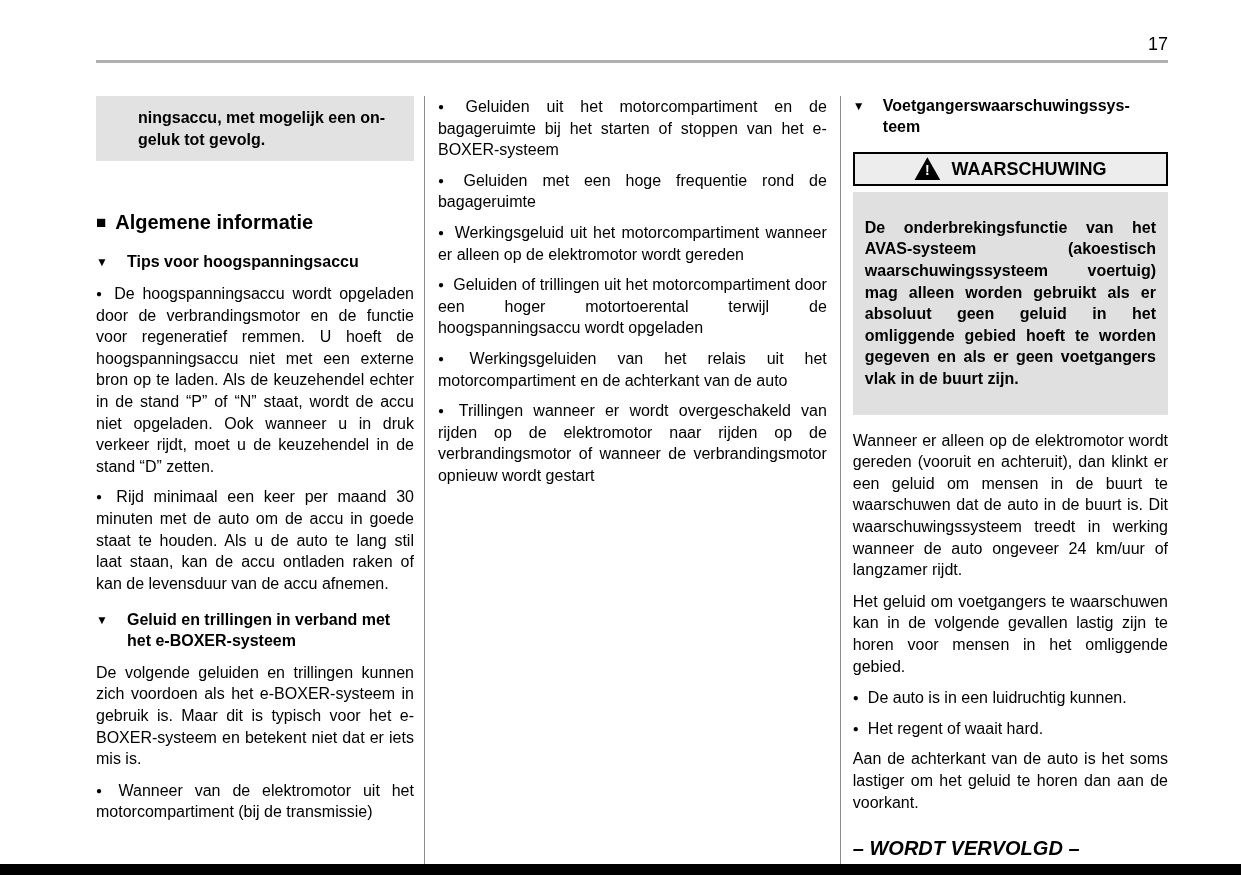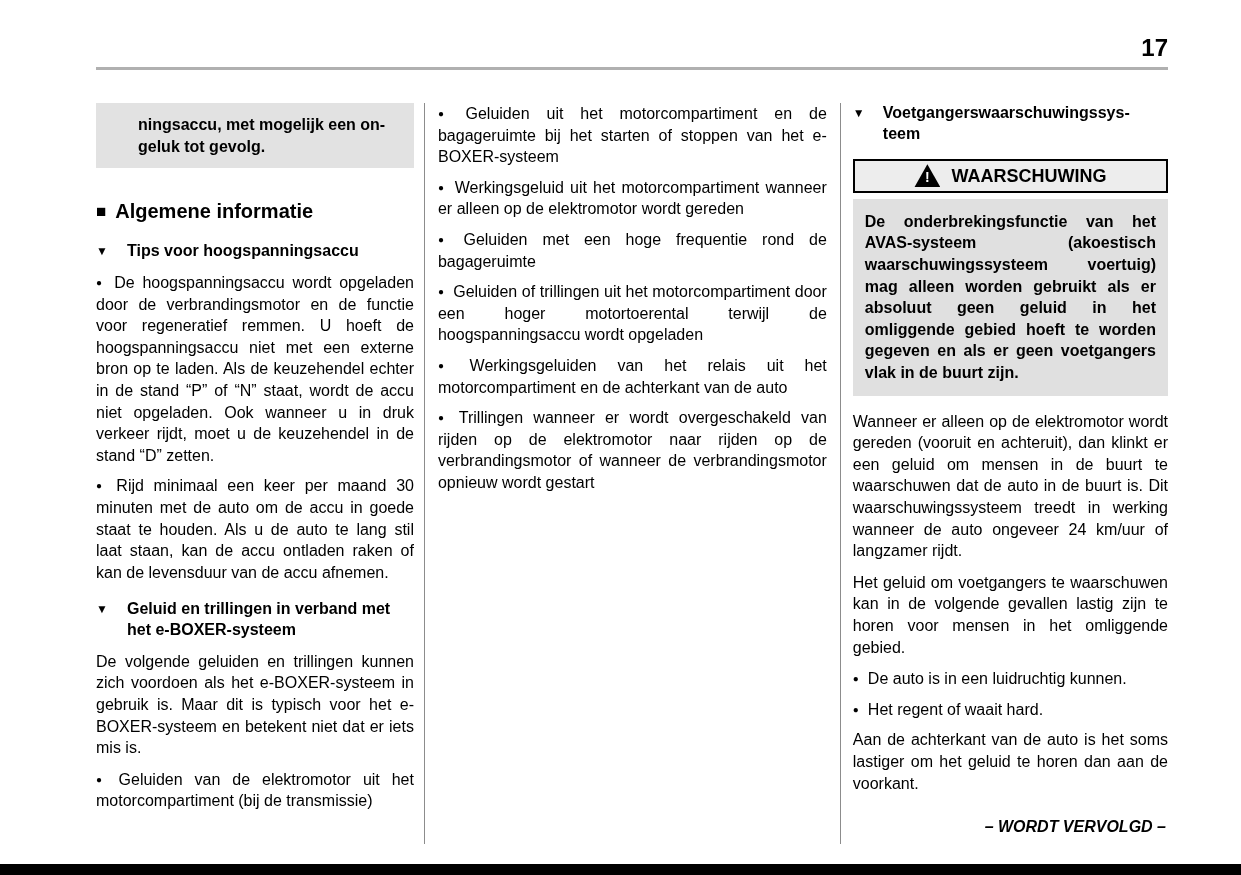--- a/index.html
+++ b/index.html
@@ -2,32 +2,32 @@
 <html><head>
 <meta charset="utf-8">
 <style>
   html,body { margin:0; padding:0; background:#ffffff; }
   body { font-family:"Liberation Sans", sans-serif; color:#000; }
   .page {
     position:relative; width:1241px; height:875px;
     box-sizing:border-box; background:#fff; overflow:hidden;
     padding:34px 73px 0 96px;
   }
-  .page-number { text-align:right; font-size:24px; font-weight:bold; padding-bottom:5px; }
+  .page-number { text-align:right; font-size:18px; font-weight:normal; padding-bottom:5px; }
   .header-rule { height:3px; background:#b0b0b0; }
 
   .columns { display:flex; margin-top:33px; min-height:700px; align-items:stretch; }
   .col { box-sizing:border-box; font-size:16px; line-height:1.35; }
   .col-left  { width:351px; padding-right:10px; }
   .col-mid   { width:445px; padding:0 13px; border-left:1px solid #8c8c8c; border-right:1px solid #8c8c8c; }
   .col-right { width:350px; padding-left:12px; display:flex; flex-direction:column; }
 
   .cont-box {
     background:#e2e2e2; font-weight:bold;
-    padding:11px 16px 11px 42px; margin-bottom:30px;
+    padding:11px 16px 11px 42px; margin-bottom:48px;
     line-height:1.35;
   }
 
   .main-heading { display:flex; align-items:center; font-size:20px; font-weight:bold; margin:0 0 16px 0; }
   .main-heading .sq { font-size:17px; margin-right:9px; line-height:1; }
 
   .subhead { display:flex; font-weight:bold; font-size:16px; margin:16px 0 10px 0; line-height:1.3; }
   .subhead .tri { width:31px; flex-shrink:0; font-size:12px; padding-top:3px; }
   .subhead .subhead-text { flex:1; }
 
@@ -47,26 +47,26 @@
   }
   .warn-icon {
     width:26px; height:23px; background:#000;
     clip-path:polygon(50% 0, 100% 100%, 0 100%);
     display:inline-flex; align-items:flex-end; justify-content:center;
     flex-shrink:0;
   }
   .warn-excl { color:#fff; font-weight:bold; font-size:14px; line-height:1.35; }
   .warning-body {
     background:#e0e0e0; font-weight:bold; text-align:justify;
-    padding:12px 12px; margin:6px 0 15px 0; line-height:1.35;
+    padding:25px 12px; margin:6px 0 15px 0; line-height:1.35;
   }
 
   .footer {
-    margin-top:auto; text-align:right;
-    font-weight:bold; font-style:italic; font-size:16px;
+    margin-top:auto; 
+    font-weight:bold; font-style:italic; font-size:20px;
     padding:12px 2px 6px 0;
   }
 
   .bottom-bar { position:absolute; left:0; bottom:0; width:100%; height:11px; background:#000; }
 </style>
 </head>
 <body>
 
 <div class="page">
 
@@ -98,33 +98,33 @@
       </div>
 
       <h2 class="subhead">
         <span class="tri">▼</span>
         <span class="subhead-text">Geluid en trillingen in verband met het e-BOXER-systeem</span>
       </h2>
 
       <p class="para">De volgende geluiden en trillingen kunnen zich voordoen als het e-BOXER-systeem in gebruik is. Maar dit is typisch voor het e-BOXER-systeem en betekent niet dat er iets mis is.</p>
 
       <div class="bullet">
-        <span class="dot">●</span><span>Geluiden van de elektromotor uit het motorcompartiment (bij de transmissie)</span>
+        <span class="dot">●</span><span>Wanneer van de elektromotor uit het motorcompartiment (bij de transmissie)</span>
       </div>
     </section>
 
     <section class="col col-mid">
       <div class="bullet">
         <span class="dot">●</span><span>Geluiden uit het motorcompartiment en de bagageruimte bij het starten of stoppen van het e-BOXER-systeem</span>
       </div>
       <div class="bullet">
-        <span class="dot">●</span><span>Werkingsgeluid uit het motorcompartiment wanneer er alleen op de elektromotor wordt gereden</span>
+        <span class="dot">●</span><span>Geluiden met een hoge frequentie rond de bagageruimte</span>
       </div>
       <div class="bullet">
-        <span class="dot">●</span><span>Geluiden met een hoge frequentie rond de bagageruimte</span>
+        <span class="dot">●</span><span>Werkingsgeluid uit het motorcompartiment wanneer er alleen op de elektromotor wordt gereden</span>
       </div>
       <div class="bullet">
         <span class="dot">●</span><span>Geluiden of trillingen uit het motorcompartiment door een hoger motortoerental terwijl de hoogspanningsaccu wordt opgeladen</span>
       </div>
       <div class="bullet">
         <span class="dot">●</span><span>Werkingsgeluiden van het relais uit het motorcompartiment en de achterkant van de auto</span>
       </div>
       <div class="bullet">
         <span class="dot">●</span><span>Trillingen wanneer er wordt overgeschakeld van rijden op de elektromotor naar rijden op de verbrandingsmotor of wanneer de verbrandingsmotor opnieuw wordt gestart</span>
       </div>

